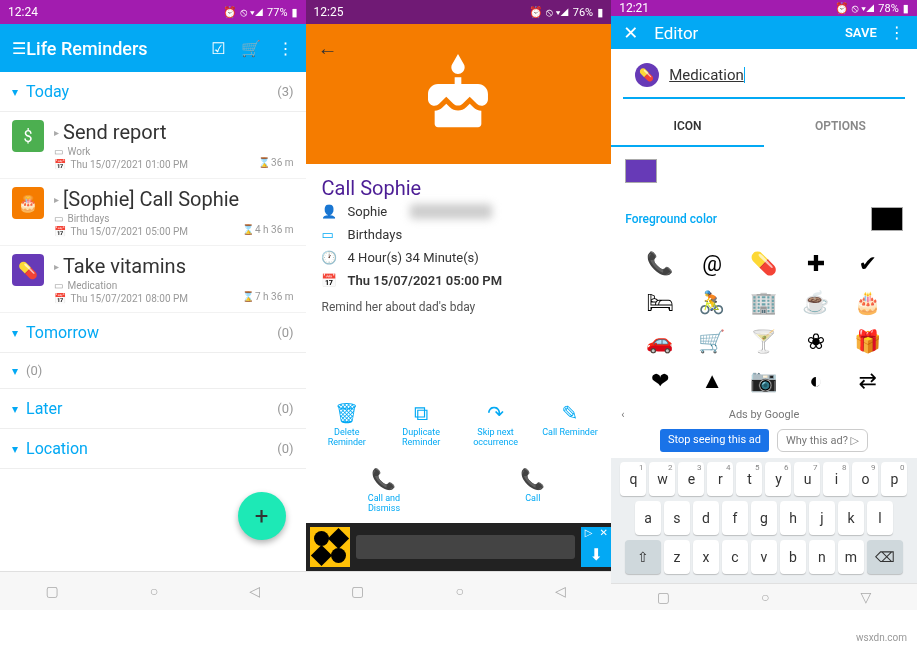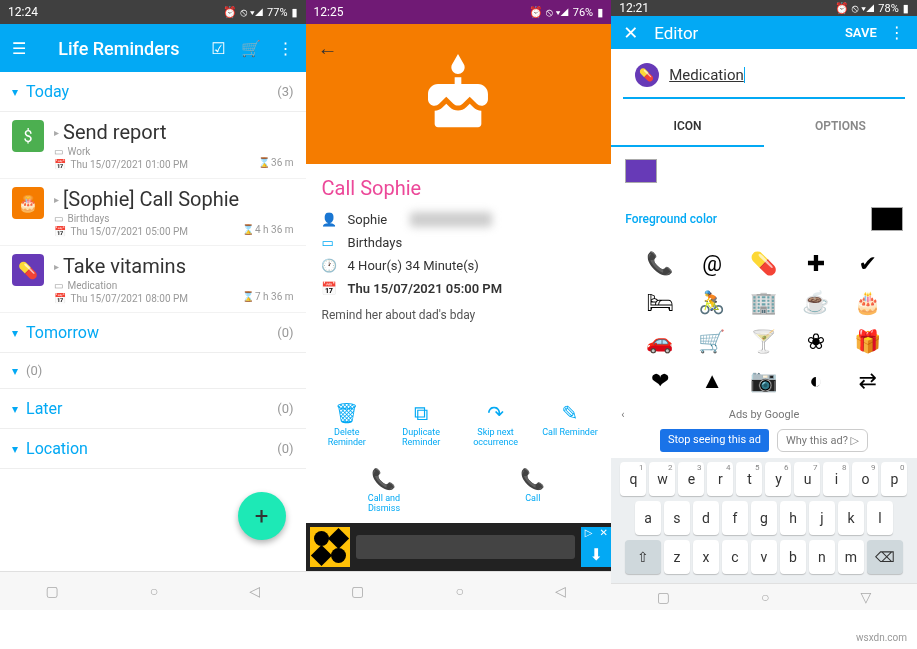--- a/index.html
+++ b/index.html
@@ -1,23 +1,23 @@
 <!DOCTYPE html>
 <html><head>
 <meta charset="utf-8">
 <style>
   * { box-sizing: border-box; margin: 0; padding: 0; }
   body { font-family: -apple-system, Roboto, sans-serif; background: #fff; width: 917px; height: 649px; overflow: hidden; position: relative; }
   .screens { display: flex; width: 917px; height: 610px; }
   .screen { width: 305.6px; height: 610px; background: #fff; position: relative; overflow: hidden; display: flex; flex-direction: column; }
-  .status-bar { height: 24px; background: #404040; color: #fff; display: flex; align-items: center; padding: 0 8px; font-size: 12px; }
+  .status-bar { height: 24px; background: #a21caf; color: #fff; display: flex; align-items: center; padding: 0 8px; font-size: 12px; }
   .status-time { flex: 1; }
   .status-icons { display: flex; gap: 4px; align-items: center; font-size: 11px; }
   .app-bar { height: 48px; background: #03A9F4; color: #fff; display: flex; align-items: center; padding: 0 12px; }
-  .app-bar .title { flex: 1; font-size: 18px; font-weight: 500; margin-left: 0; text-align: center; }
+  .app-bar .title { flex: 1; font-size: 18px; font-weight: 500; margin-left: 0; }
   .app-bar .actions { display: flex; gap: 16px; }
   
   
   .section-header { display: flex; align-items: center; padding: 10px 12px; border-bottom: 1px solid #eee; }
   .section-header .chev { color: #03A9F4; margin-right: 8px; font-size: 12px; }
   .section-header .label { color: #03A9F4; font-size: 16px; flex: 1; }
   .section-header .count { color: #999; font-size: 13px; }
   .reminder-item { display: flex; padding: 8px 12px; border-bottom: 1px solid #f2f2f2; }
   .reminder-icon { width: 32px; height: 32px; border-radius: 4px; display: flex; align-items: center; justify-content: center; color: #fff; font-size: 16px; margin-right: 10px; flex-shrink: 0; }
   .reminder-body { flex: 1; }
@@ -25,21 +25,21 @@
   .reminder-title::before { content: "▸"; color: #aaa; margin-right: 4px; font-size: 10px; }
   .reminder-meta { font-size: 10px; color: #999; margin-top: 2px; display: flex; align-items: center; gap: 4px; }
   .reminder-right { text-align: right; font-size: 10px; color: #999; display: flex; align-items: flex-end; padding-bottom: 2px; }
   .fab { position: absolute; bottom: 70px; right: 20px; width: 48px; height: 48px; border-radius: 50%; background: #1DE9B6; color: #333; display: flex; align-items: center; justify-content: center; font-size: 24px; box-shadow: 0 3px 6px rgba(0,0,0,0.3); }
   
   
   .orange-header { background: #F57C00; height: 140px; display: flex; align-items: center; justify-content: center; position: relative; }
   .orange-header .back { position: absolute; left: 12px; top: 12px; color: #333; font-size: 20px; }
   .cake-svg { width: 80px; height: 80px; fill: #fff; }
   .detail-body { padding: 12px 16px; }
-  .detail-title { font-size: 20px; color: #ec4899; margin-bottom: 8px; }
+  .detail-title { font-size: 20px; color: #4c1d95; }
   .detail-row { display: flex; align-items: center; font-size: 13px; color: #333; padding: 4px 0; gap: 10px; }
   .detail-row .ico { width: 16px; color: #03A9F4; font-size: 13px; }
   .detail-note { font-size: 12px; color: #555; margin-top: 8px; }
   .blur { filter: blur(4px); background: #ccc; color: transparent; border-radius: 3px; }
   .action-row { display: flex; justify-content: space-around; padding: 10px 4px; }
   .action-btn { text-align: center; color: #03A9F4; font-size: 9px; width: 60px; }
   .action-btn .aicon { font-size: 20px; display: block; margin-bottom: 2px; }
   .ad-banner { height: 48px; background: #222; display: flex; align-items: center; position: relative; }
   .ad-yellow { width: 40px; height: 40px; background: #FFC107; margin-left: 4px; display: grid; grid-template-columns: 1fr 1fr; grid-template-rows: 1fr 1fr; padding: 4px; gap: 2px; }
   .ad-yellow span { background: #000; border-radius: 50%; }

